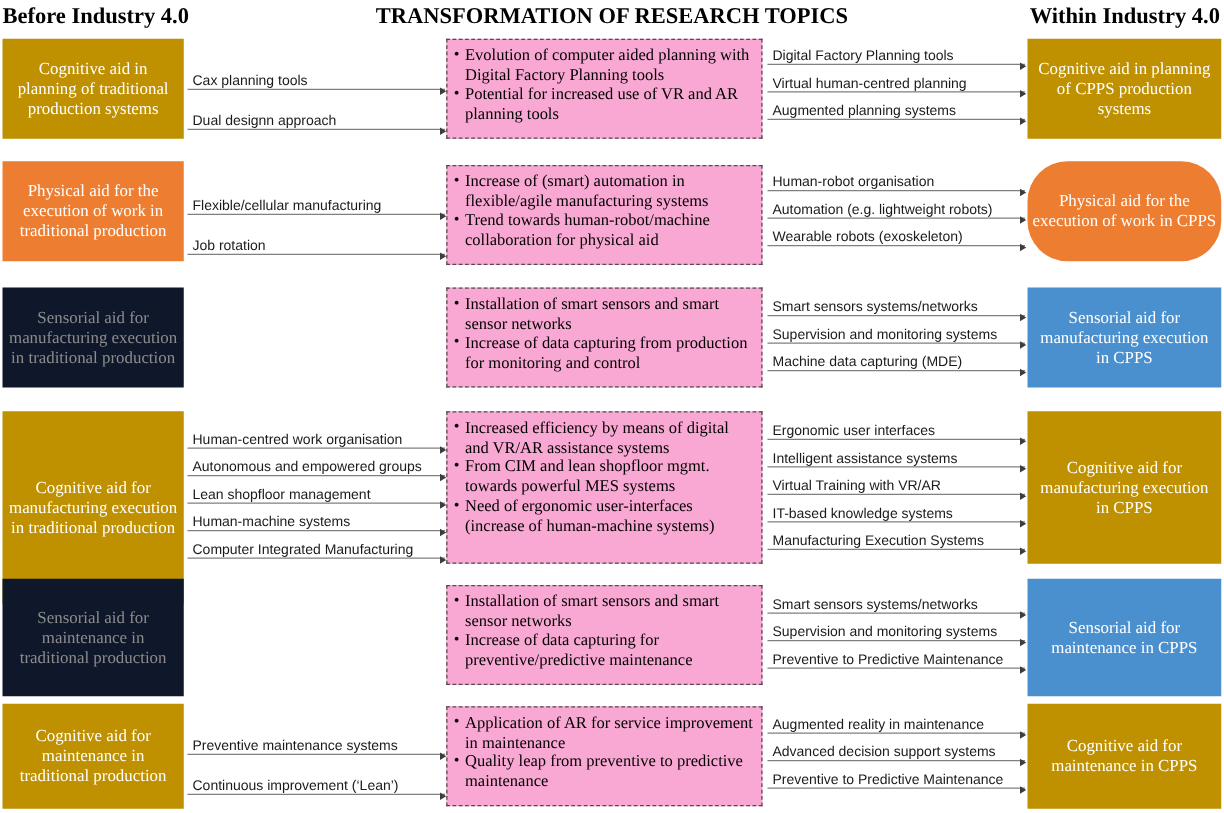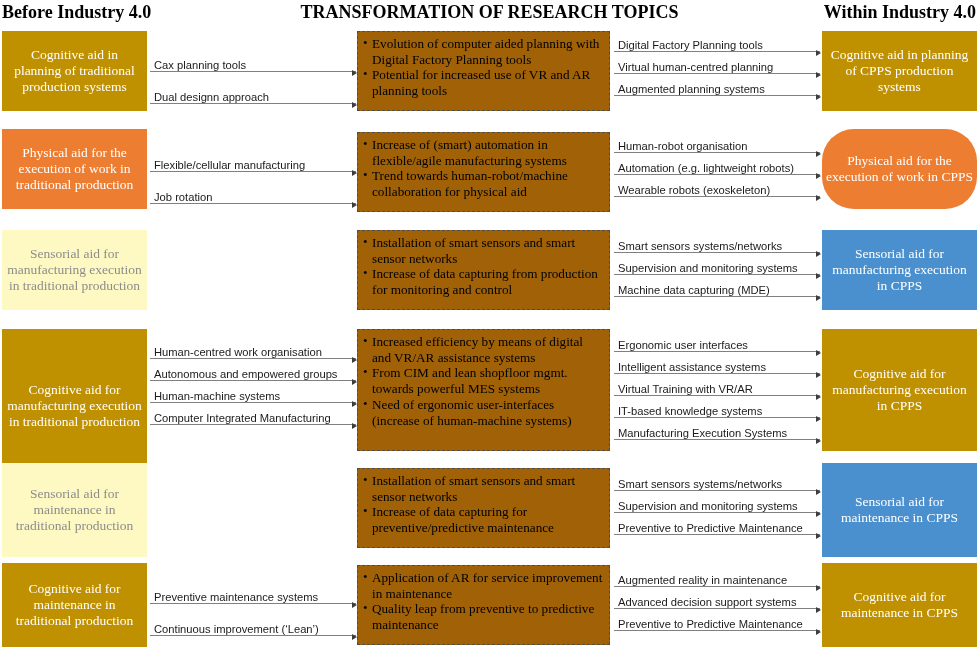--- a/index.html
+++ b/index.html
@@ -32,32 +32,32 @@
     text-align:center;
     font-family:"Liberation Serif", serif;
     font-size:13.5px;
     line-height:1.18;
     color:#ffffff;
     padding:3px 4px;
   }
   .endbox.gold{background:#BF9000;}
   .endbox.orange{background:#ED7D31;}
   .endbox.blue{background:#4A90CE;}
-  .endbox.faded{background:#fef9c3;color:#8C8C8C;}
+  .endbox.faded{background:#0f172a;color:#8C8C8C;}
   .endbox .txt{display:block;width:100%;}
 
   .leftbox{left:2px;width:145px;}
   .rightbox{left:822px;width:155px;}
 
   
   .midbox{
     position:absolute;
     left:357px;width:253px;
     box-sizing:border-box;
-    background:#a16207;
+    background:#f9a8d4;
     border:1px dashed #4d4d4d;
     padding:4px 6px 4px 5px;
     font-family:"Liberation Serif", serif;
     font-size:13.2px;
     line-height:1.19;
     color:#000;
   }
   .midbox ul{margin:0;padding:0;list-style:none;}
   .midbox li{
     position:relative;
@@ -237,20 +237,25 @@
           <span class="lbl sans">Human-centred work organisation</span>
           <span class="line"></span>
           <span class="arrow"></span>
         </div>
         <div class="conn" style="height: 22px;">
           <span class="lbl sans">Autonomous and empowered groups</span>
           <span class="line"></span>
           <span class="arrow"></span>
         </div>
         <div class="conn" style="height: 22px;">
+          <span class="lbl sans">Lean shopfloor management</span>
+          <span class="line"></span>
+          <span class="arrow"></span>
+        </div>
+        <div class="conn" style="height: 22px;">
           <span class="lbl sans">Human-machine systems</span>
           <span class="line"></span>
           <span class="arrow"></span>
         </div>
         <div class="conn" style="height: 22px;">
           <span class="lbl sans">Computer Integrated Manufacturing</span>
           <span class="line"></span>
           <span class="arrow"></span>
         </div>
       </div>

